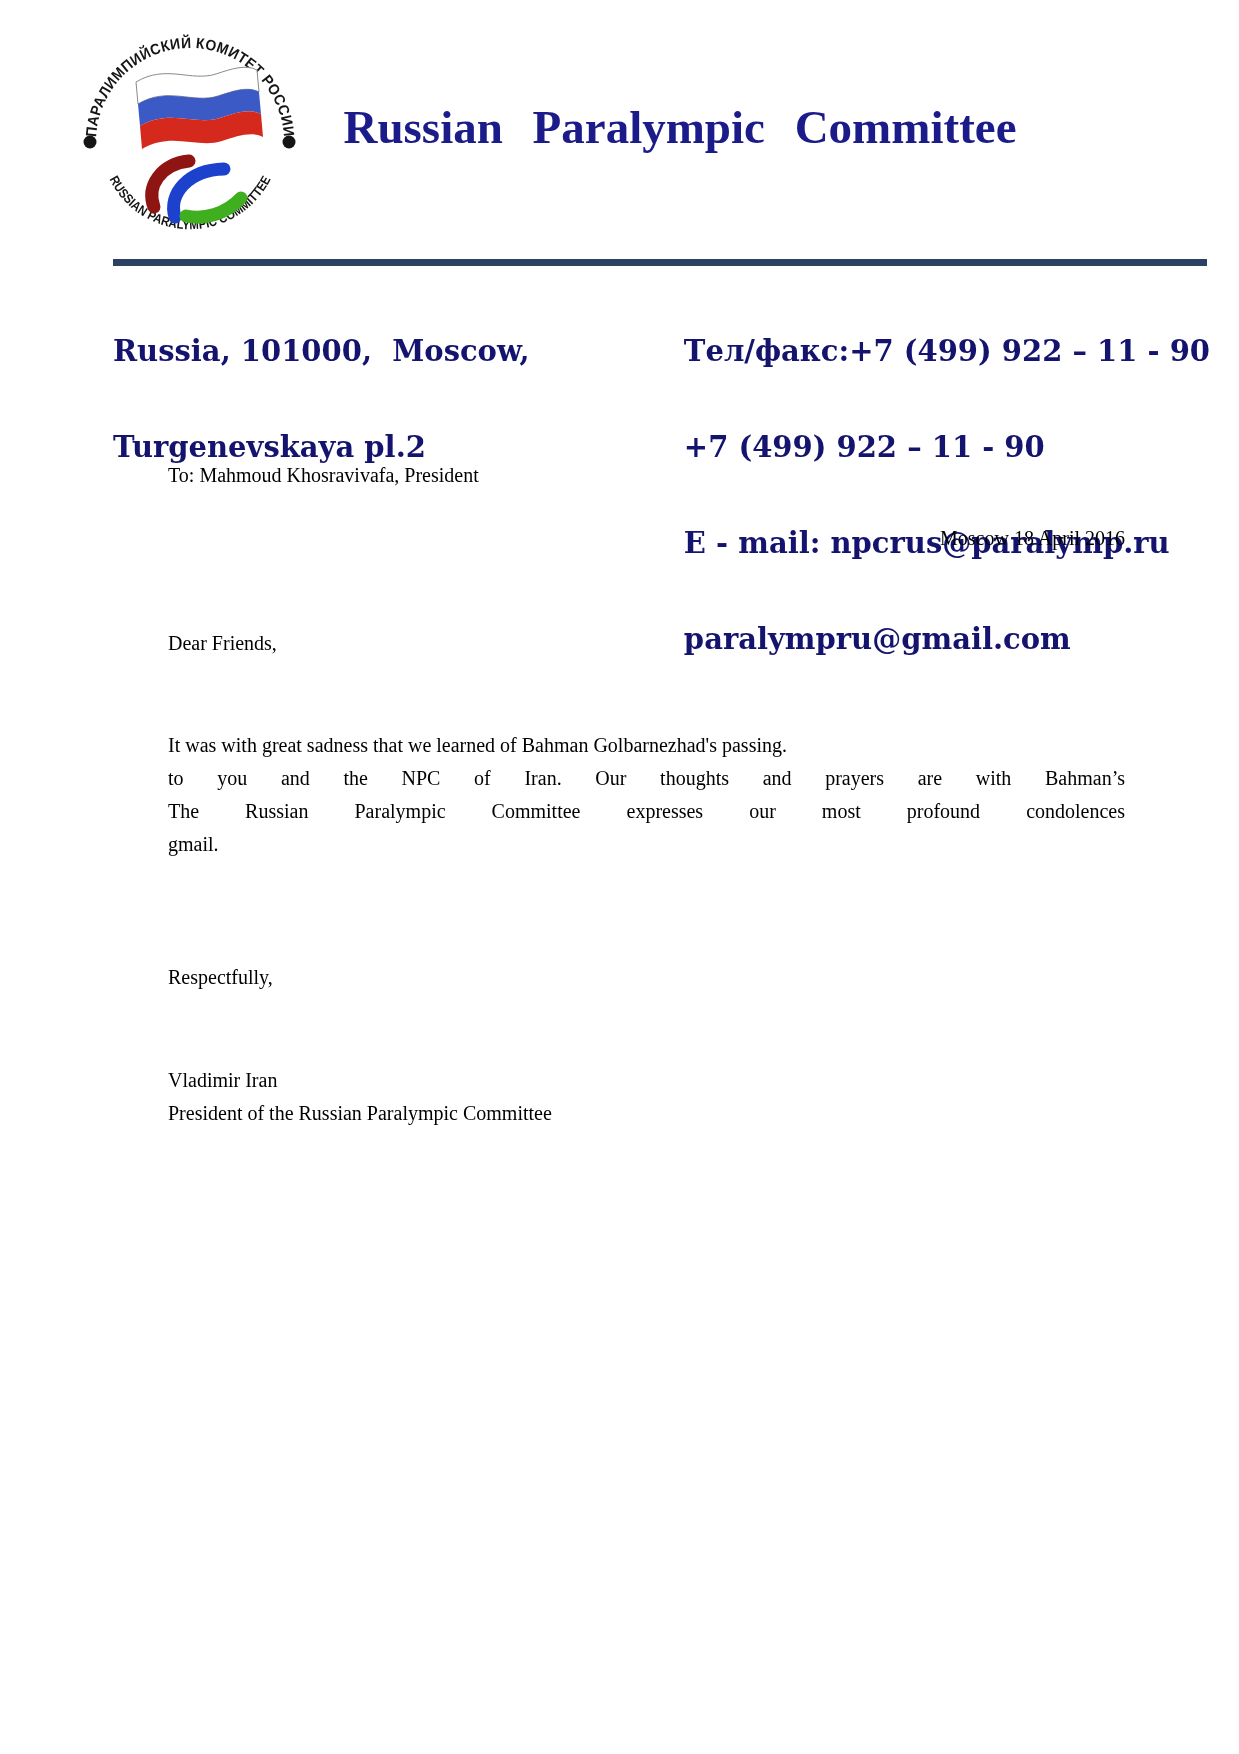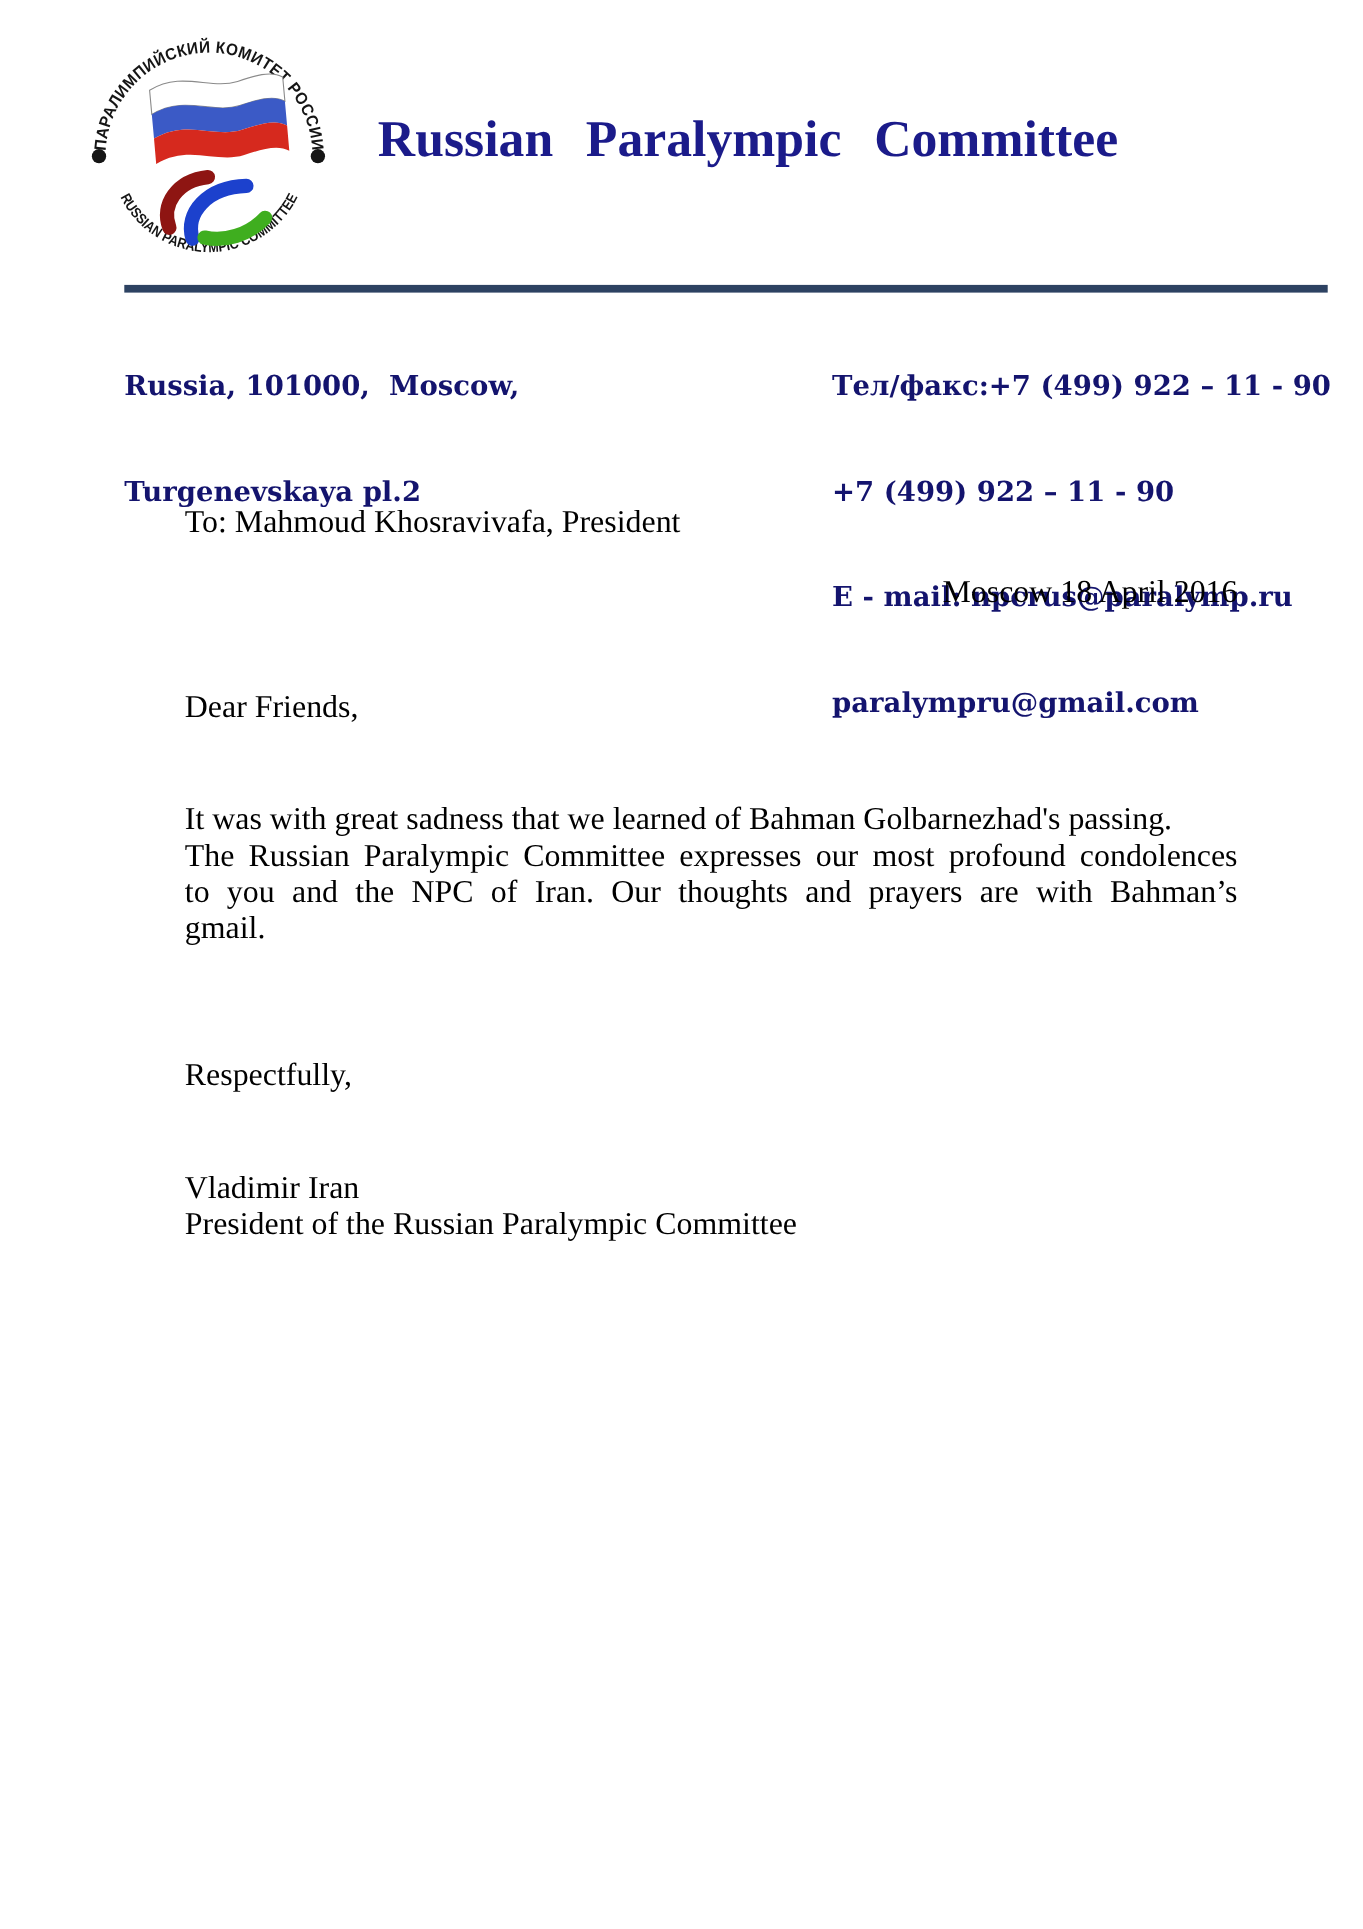--- a/index.html
+++ b/index.html
@@ -22,29 +22,29 @@
     position:absolute;left:300px;top:101px;width:760px;margin:0;
     text-align:center;font-size:47px;font-weight:bold;line-height:52px;
     word-spacing:18px;color:var(--title_color,#1b1b8a);
     font-family:"Liberation Serif",serif;
   }
   .rule{position:absolute;left:113px;top:259px;width:1094px;height:7px;
     background:var(--rule_color,#2d4262);}
   .hdr-text{
     position:absolute;top:271px;
     font-family:"DejaVu Serif",serif;font-weight:bold;
-    font-size:25px;line-height:32px;color:var(--header_text_color,#14146e);
+    font-size:29px;line-height:32px;color:var(--header_text_color,#14146e);
     white-space:pre;
   }
   .address{left:113px;text-align:left;}
   .contact{right:29px;text-align:left;}
   
   .body-text{
     position:absolute;left:168px;
-    font-size:29px;line-height:33px;color:var(--body_text_color,#000000);
+    font-size:20px;line-height:33px;color:var(--body_text_color,#000000);
     font-family:"Liberation Serif",serif;
   }
   .to-block{top:459px;}
   .date-line{top:522px;width:957px;text-align:right;}
   .salutation{top:627px;}
   .para{top:729px;width:957px;}
   .para .just{text-align:justify;text-align-last:justify;}
   .closing{top:961px;font-family:Liberation Serif, serif;}
   .signature{top:1064px;}
 </style>
@@ -100,22 +100,22 @@
   <div class="body-text to-block">
     <div>To: Mahmoud Khosravivafa, President</div>
   </div>
 
   <div class="body-text date-line">Moscow 18 April 2016</div>
 
   <div class="body-text salutation">Dear Friends,</div>
 
   <div class="body-text para">
     <div>It was with great sadness that we learned of Bahman Golbarnezhad's passing.</div>
+    <div class="just">to you and the NPC of Iran. Our thoughts and prayers are with Bahman’s</div>
     <div class="just">The Russian Paralympic Committee expresses our most profound condolences</div>
-    <div class="just">to you and the NPC of Iran. Our thoughts and prayers are with Bahman’s</div>
     <div>gmail.</div>
   </div>
 
   <div class="body-text closing">Respectfully,</div>
 
   <div class="body-text signature">
     <div>Vladimir Iran</div>
     <div>President of the Russian Paralympic Committee</div>
   </div>
 

